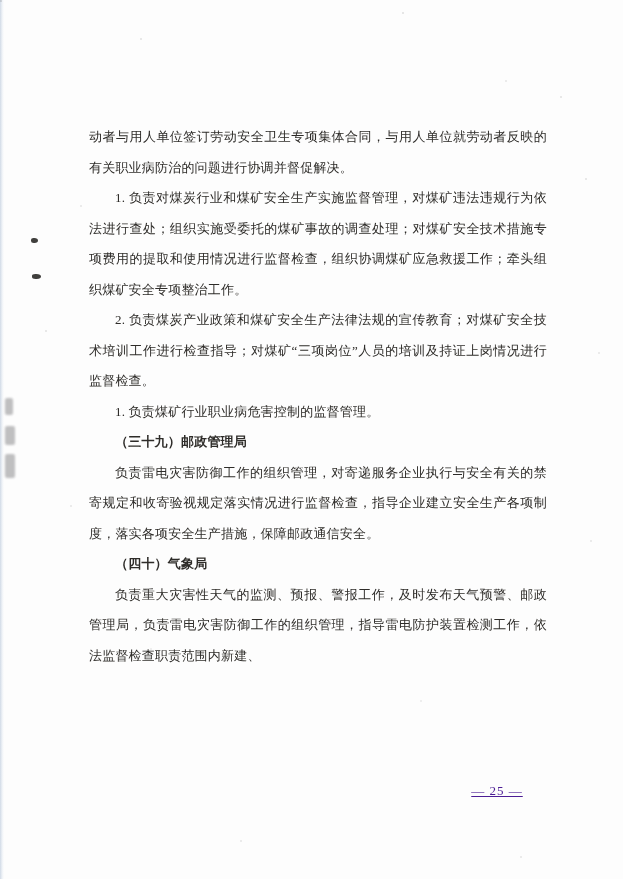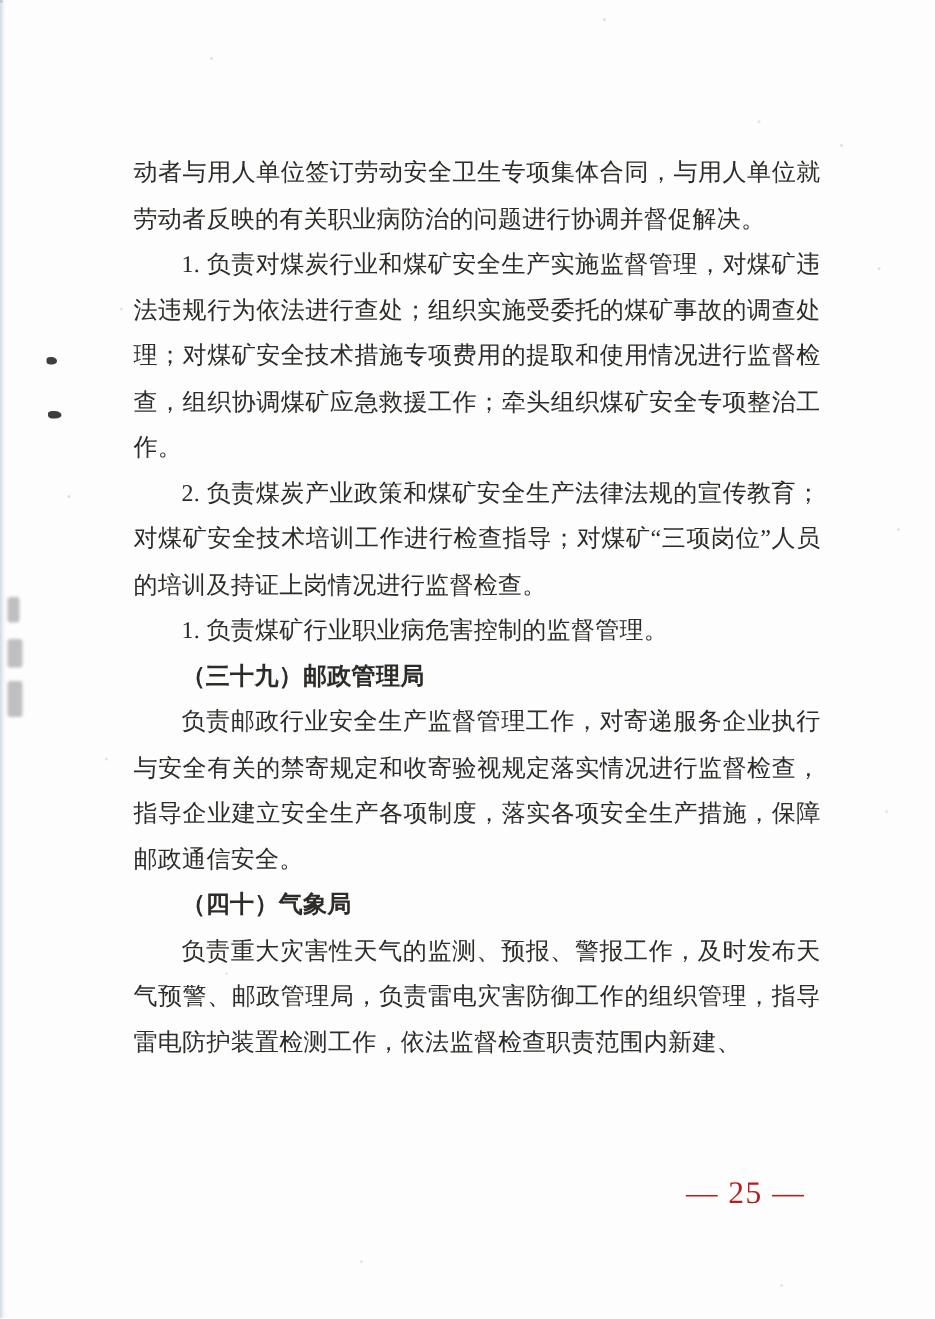--- a/index.html
+++ b/index.html
@@ -21,40 +21,41 @@
   }
   
   .scan-edge {
     position: absolute; left: 0; top: 0;
     width: 4px; height: 100%;
     background: linear-gradient(to right, #c9d4e2, #edf1f6 55%, rgba(255,255,255,0));
     opacity: 0.85;
   }
   .content {
     position: absolute;
-    left: 89px; top: 101px;
+    left: 89px; top: 122px;
     width: 458px;
     color: var(--ink);
-    font-size: 16px;
+    font-size: 13px;
     line-height: 30.5px;
     text-align: justify;
     text-justify: inter-character;
     letter-spacing: 0.2px;
   }
   .content p { margin: 0; text-indent: 2em; }
   .content p.no-indent { text-indent: 0; }
   .content p.heading { font-weight: bold; }
   .page-number {
     position: absolute;
     left: 452px; top: 783px;
     width: 90px;
     text-align: center;
-    color: #b91c1c;
-    font-size: 21px;
+    color: #4c1d95;
+    font-size: 13px;
     letter-spacing: 1px;
+    text-decoration: underline;
   }
   
   .speck {
     position: absolute;
     background: #1f1d1b;
     border-radius: 40% 60% 55% 45%;
     opacity: 0.85;
   }
   .speck-1 { left: 31px; top: 238px; width: 7px; height: 5px; }
   .speck-2 { left: 32px; top: 274px; width: 9px; height: 5px; }
@@ -102,20 +103,20 @@
   <div class="smudge smudge-1"></div>
   <div class="smudge smudge-2"></div>
   <div class="smudge smudge-3"></div>
 
   <div class="content">
     <p class="no-indent">动者与用人单位签订劳动安全卫生专项集体合同，与用人单位就劳动者反映的有关职业病防治的问题进行协调并督促解决。</p>
     <p>1. 负责对煤炭行业和煤矿安全生产实施监督管理，对煤矿违法违规行为依法进行查处；组织实施受委托的煤矿事故的调查处理；对煤矿安全技术措施专项费用的提取和使用情况进行监督检查，组织协调煤矿应急救援工作；牵头组织煤矿安全专项整治工作。</p>
     <p>2. 负责煤炭产业政策和煤矿安全生产法律法规的宣传教育；对煤矿安全技术培训工作进行检查指导；对煤矿“三项岗位”人员的培训及持证上岗情况进行监督检查。</p>
     <p>1. 负责煤矿行业职业病危害控制的监督管理。</p>
     <p class="heading">（三十九）邮政管理局</p>
-    <p>负责邮政行业安全生产监督管理工作，对寄递服务企业执行与安全有关的禁寄规定和收寄验视规定落实情况进行监督检查，指导企业建立安全生产各项制度，落实各项安全生产措施，保障邮政通信安全。</p>
+    <p>负责雷电灾害防御工作的组织管理，对寄递服务企业执行与安全有关的禁寄规定和收寄验视规定落实情况进行监督检查，指导企业建立安全生产各项制度，落实各项安全生产措施，保障邮政通信安全。</p>
     <p class="heading">（四十）气象局</p>
     <p>负责重大灾害性天气的监测、预报、警报工作，及时发布天气预警、邮政管理局，负责雷电灾害防御工作的组织管理，指导雷电防护装置检测工作，依法监督检查职责范围内新建、</p>
   </div>
 
   <div class="page-number">— 25 —</div>
 
 </div>
 
 </body></html>

